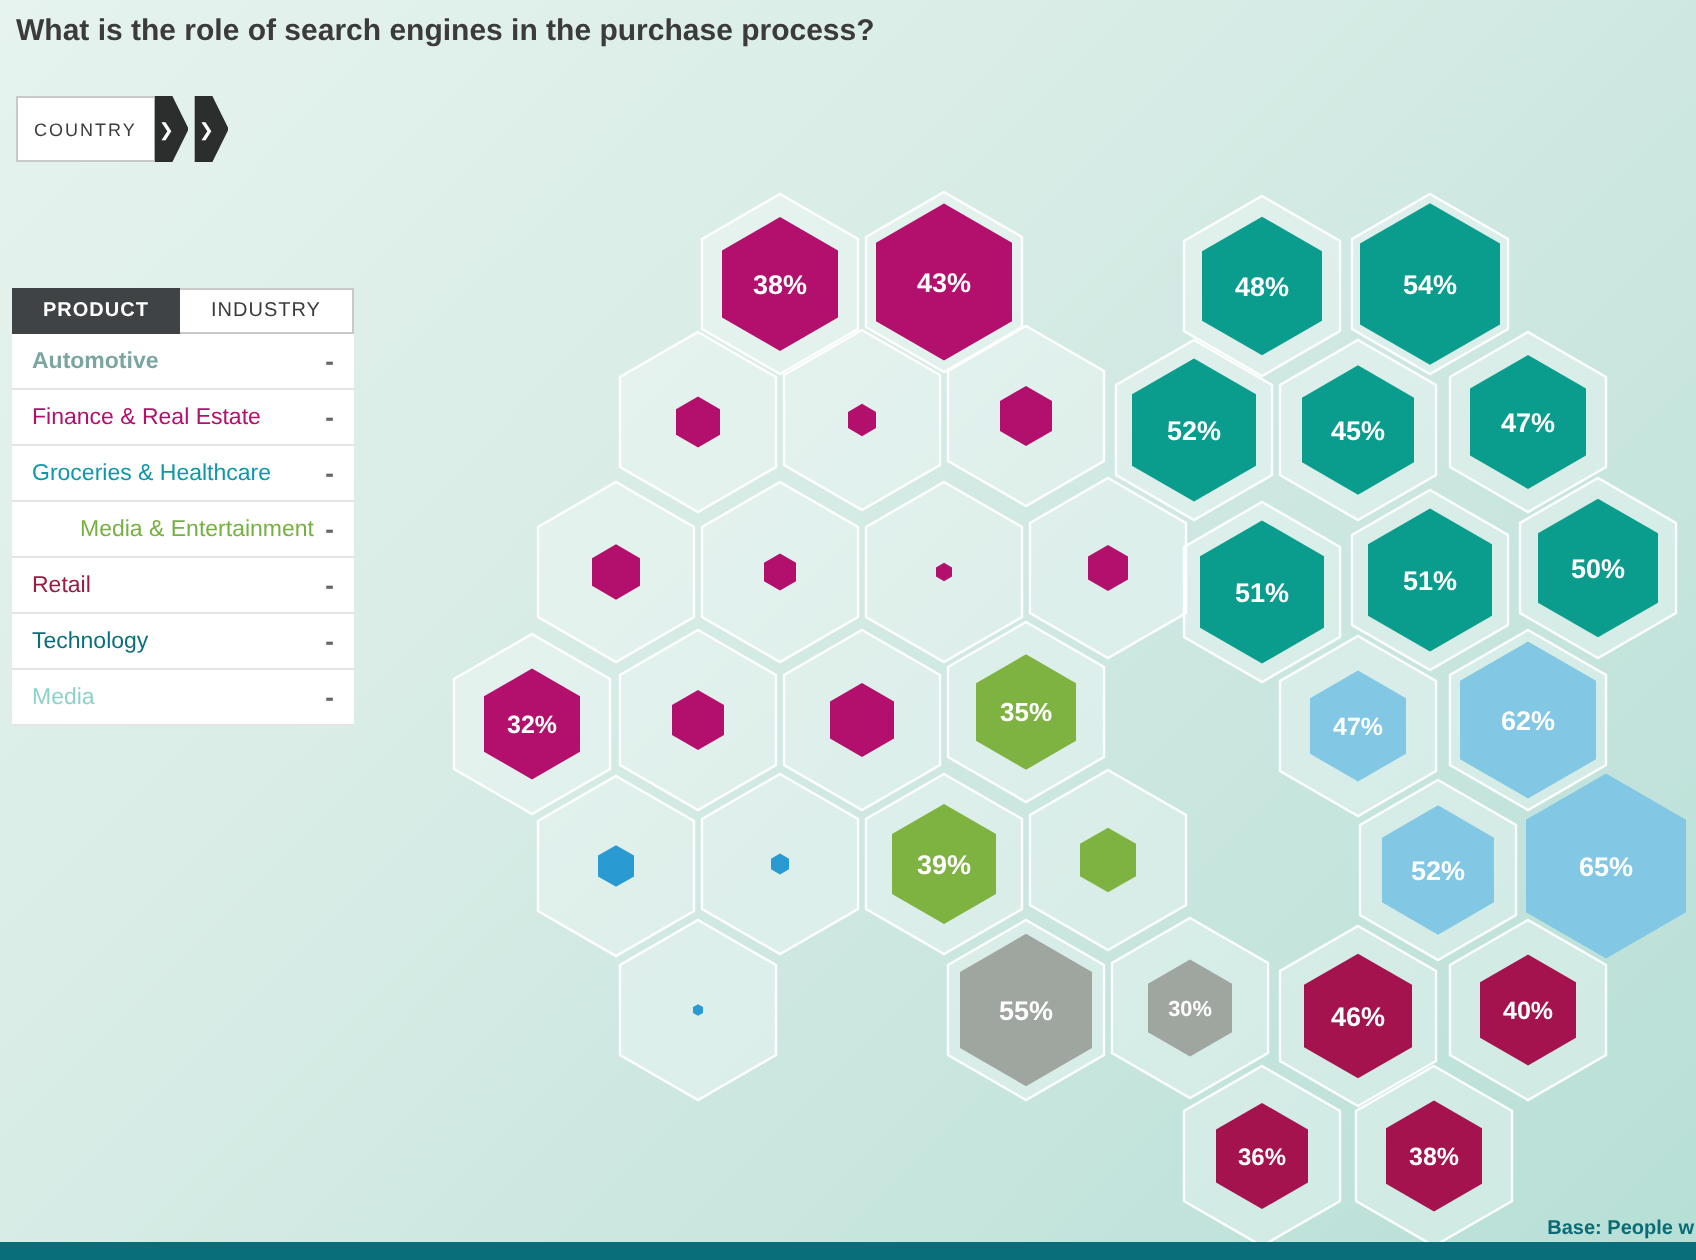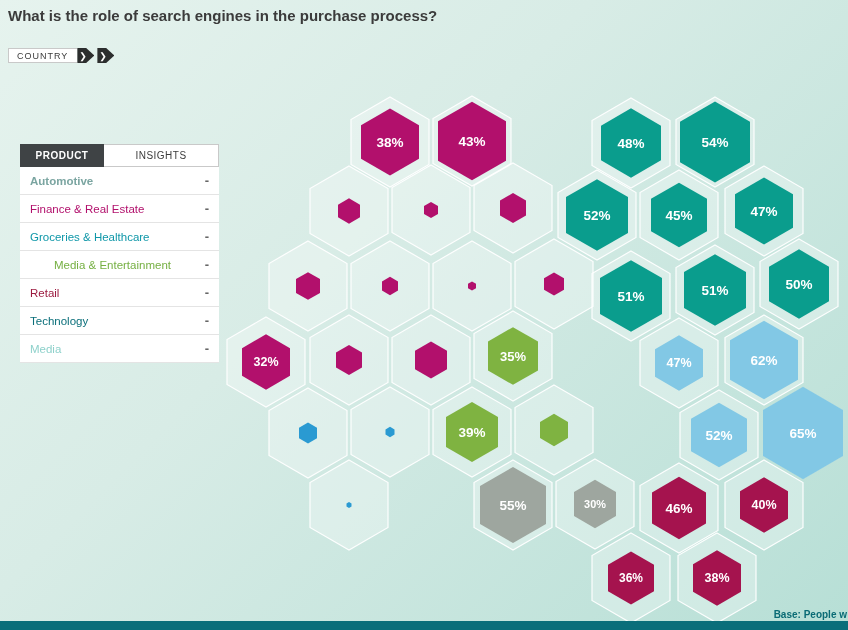--- a/index.html
+++ b/index.html
@@ -7,33 +7,33 @@
   body {
     position: relative;
     overflow: hidden;
     font-family: "Liberation Sans", sans-serif;
     background: linear-gradient(135deg, #e6f3ee 0%, #d8ece6 40%, #b7dfd6 100%);
   }
   .title {
     position: absolute; left: 8px; top: 7px;
     font-size: 15px; font-weight: bold; color: #3b3b3b;
   }
-  .breadcrumb { position: absolute; left: 8px; top: 48px; display: flex; height: 15px; }
+  .breadcrumb { position: absolute; left: 8px; top: 48px; display: flex; height: 33px; }
   .crumb { display: flex; margin-right: 3px; cursor: pointer; }
   .crumb-label {
     background: #fff; border: 1px solid #c9c9c9; border-right: none;
     display: flex; align-items: center; padding: 0 9px 0 8px;
     font-size: 9px; letter-spacing: 1px; color: #3b3b3b; white-space: nowrap;
   }
   .crumb-arrow {
     width: 17px; background: #2c2e2e;
     clip-path: polygon(0 0, 52% 0, 100% 50%, 52% 100%, 0 100%);
     color: #fff; font-size: 9px; display: flex; align-items: center; padding-left: 2px;
   }
-  .sidebar { position: absolute; left: 20px; top: 144px; width: 199px; }
+  .sidebar { position: absolute; left: 6px; top: 144px; width: 171px; }
   .sidebar-tabs { display: flex; height: 23px; }
   .tab {
     display: flex; align-items: center; justify-content: center;
     font-size: 10px; letter-spacing: 0.5px; cursor: pointer;
   }
   .tab.active { background: #3f4345; color: #fff; font-weight: bold; flex: 0 0 84px; }
   .tab.inactive { background: #fff; border: 1px solid #c9c9c9; border-left: none; color: #3b3b3b; flex: 1; }
   .sidebar-list { background: #fff; }
   .sidebar-item {
     height: 28px; display: flex; align-items: center; justify-content: space-between;
@@ -226,21 +226,21 @@
     <span class="crumb-arrow">❯</span>
   </div>
   <div class="crumb">
     <span class="crumb-arrow">❯</span>
   </div>
 </div>
 
 <div class="sidebar">
   <div class="sidebar-tabs">
     <div class="tab active">PRODUCT</div>
-    <div class="tab inactive">INSIGHTS</div>
+    <div class="tab inactive">INDUSTRY</div>
   </div>
   <div class="sidebar-list" id="sidebar-list">
       <div class="sidebar-item">
         <span style="color: rgb(123, 165, 161); font-weight: bold;">Automotive</span>
         <span class="minus">-</span>
       </div>
       <div class="sidebar-item">
         <span style="color: rgb(178, 16, 108);">Finance &amp; Real Estate</span>
         <span class="minus">-</span>
       </div>

